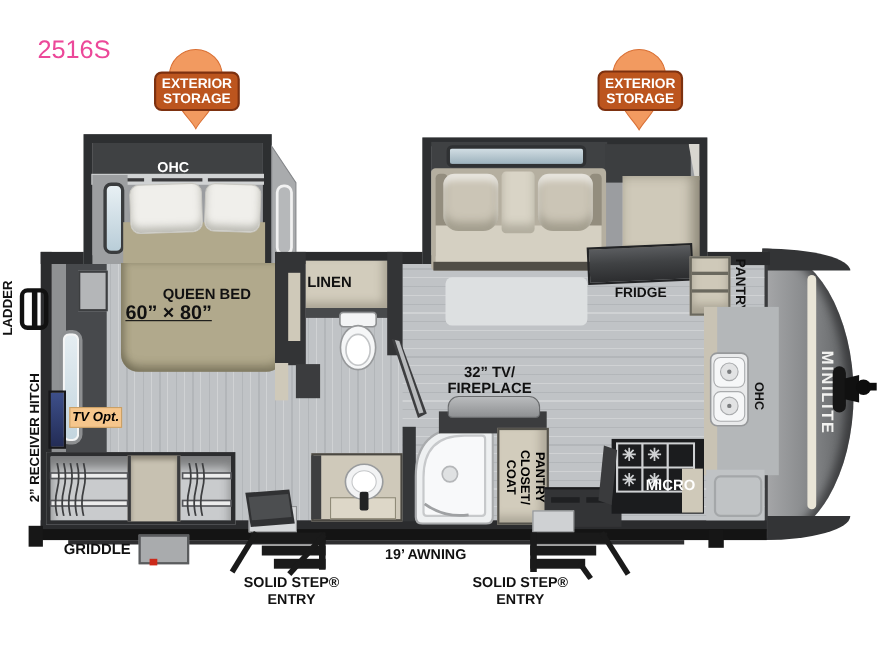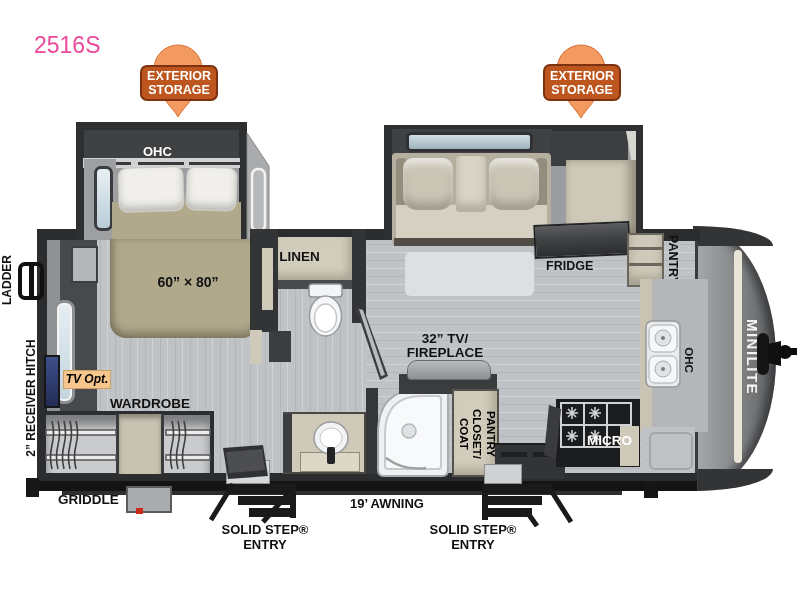--- a/index.html
+++ b/index.html
@@ -110,29 +110,29 @@
 </div>
 
 <div class="abs" style="left:112px;top:202px;width:129px;height:40px;background:#b1a98c;"></div>
 
 <div class="abs" style="left:110px;top:239px;width:148px;height:99px;background:#b1a98c;border-radius:0 0 16px 16px;box-shadow:inset 0 -6px 8px rgba(80,75,55,.45), inset 4px 0 6px rgba(80,75,55,.3);"></div>
 
 <div class="abs" style="left:118px;top:167px;width:64px;height:43px;background:#f0efeb;border-radius:9px;border:1px solid #c9c8c2;transform:rotate(-2deg);box-shadow:inset 0 -5px 7px rgba(140,140,130,.5);"></div>
 
 <div class="abs" style="left:186px;top:167px;width:49px;height:42px;background:#f0efeb;border-radius:9px;border:1px solid #c9c8c2;transform:rotate(2deg);box-shadow:inset 0 -5px 7px rgba(140,140,130,.5);"></div>
 
-<div class="lbl" style="left:114px;top:274px;width:148px;text-align:center;font-size:14px;">60” × 80”</div>
+<div class="lbl" style="left:114px;top:260px;width:148px;text-align:center;font-size:13.5px;">QUEEN BED</div>
+<div class="lbl" style="left:114px;top:274px;width:148px;font-size:18px;text-decoration:underline;">60” × 80”</div>
 
 <div class="abs" style="left:54px;top:300px;width:21px;height:104px;background:linear-gradient(180deg,#e6eef2,#c2d4de);border:3px solid #8d8f91;border-radius:9px;box-sizing:border-box;box-shadow:0 0 0 2px #f5f5f5 inset;"></div>
 
 <div class="abs" style="left:44px;top:355px;width:16px;height:53px;background:linear-gradient(180deg,#3d4f8a,#232c55);border:2px solid #17171a;box-sizing:border-box;"></div>
 
 <div class="abs" style="left:63px;top:370px;width:48px;height:19px;background:#f6c68c;border:1px solid #caa066;box-sizing:border-box;font-family:'Liberation Sans',sans-serif;font-weight:bold;font-style:italic;font-size:12px;text-align:center;line-height:17px;">TV Opt.</div>
 
-<div class="lbl" style="left:80px;top:396px;width:140px;text-align:center;font-size:13.5px;">WARDROBE</div>
 
 <div class="abs" style="left:42px;top:411px;width:172px;height:66px;background:#c9cbcd;border:4px solid #2c2d2f;box-sizing:border-box;box-shadow:inset 0 10px 10px rgba(30,30,32,.45);"></div>
 
 <div class="abs" style="left:116px;top:414px;width:48px;height:60px;background:#c7c1b1;border-left:3px solid #3a3b3d;border-right:3px solid #3a3b3d;box-sizing:border-box;box-shadow:inset 0 4px 4px rgba(60,55,45,.4);"></div>
 
 <div class="abs" style="left:44px;top:413px;width:168px;height:62px;">
 <svg width="168" height="62" viewBox="0 0 168 62">
   <rect x="2" y="17" width="70" height="5" fill="#ececec" stroke="#55565a" stroke-width="1.5"></rect>
   <rect x="2" y="42" width="70" height="5" fill="#ececec" stroke="#55565a" stroke-width="1.5"></rect>
   <rect x="122" y="17" width="44" height="5" fill="#ececec" stroke="#55565a" stroke-width="1.5"></rect>
@@ -249,21 +249,21 @@
 <div class="abs" style="left:452px;top:389px;width:47px;height:88px;background:#d2ccbc;border:2px solid #55534c;box-sizing:border-box;box-shadow:inset -6px -6px 8px rgba(95,90,75,.3);"></div>
 
 <div class="abs" style="left:456px;top:391px;width:41px;height:85px;writing-mode:vertical-lr;font-family:'Liberation Sans',sans-serif;font-weight:bold;font-size:11.5px;line-height:13.5px;text-align:center;">
       <div>COAT</div>
       <div>CLOSET/</div>
       <div>PANTRY</div>
     </div>
 
 <div class="abs" style="left:534px;top:223px;width:96px;height:34px;background:linear-gradient(180deg,#5a5c5f 0%,#404244 45%,#2c2d2f 100%);border:2px solid #232426;box-sizing:border-box;transform:rotate(-2.5deg);"></div>
 
-<div class="lbl" style="left:546px;top:259px;width:60px;text-align:left;font-size:12.5px;">FRIDGE</div>
+<div class="lbl" style="left:546px;top:259px;width:60px;text-align:right;font-size:12.5px;">FRIDGE</div>
 
 <div class="abs" style="left:627px;top:233px;width:37px;height:54px;background:#cfc9b9;border:2px solid #6a685e;box-sizing:border-box;box-shadow:inset 0 -8px 8px rgba(95,90,75,.35);"></div>
 <div class="abs" style="left:629px;top:247px;width:33px;height:3px;background:#6a685e;"></div>
 <div class="abs" style="left:629px;top:263px;width:33px;height:3px;background:#6a685e;"></div>
 
 <div class="vlbl" style="left:673px;top:260px;transform:translate(-50%,-50%) rotate(90deg);font-size:12.5px;">PANTRY</div>
 
 <div class="abs" style="left:640px;top:279px;width:68px;height:153px;background:#b4b7b9;"></div>
 
 <div class="abs" style="left:640px;top:279px;width:12px;height:153px;background:#c9c3b4;"></div>

